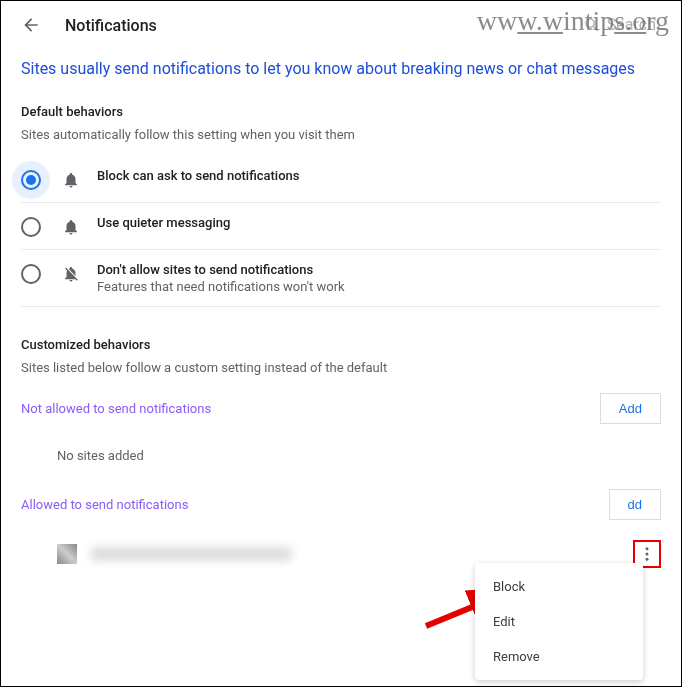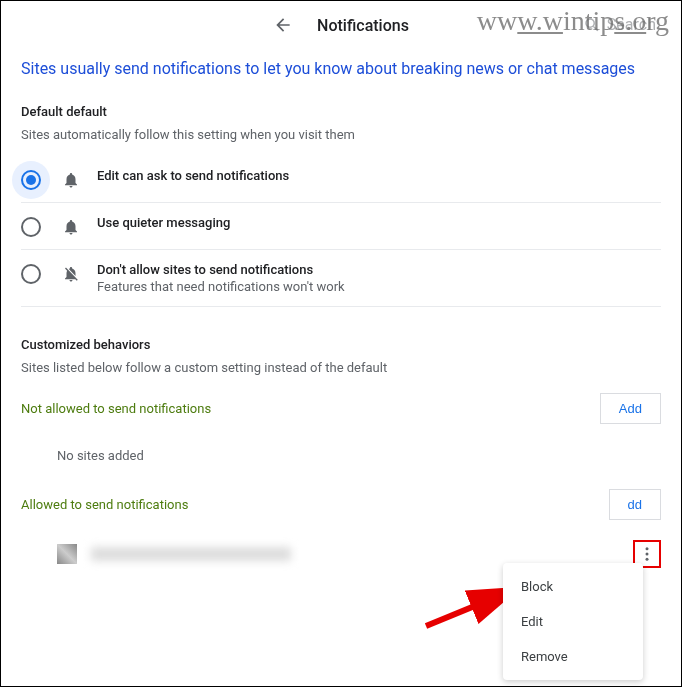--- a/index.html
+++ b/index.html
@@ -1,44 +1,44 @@
 <!DOCTYPE html>
 <html><head>
 <meta charset="utf-8">
 <style>
 * { box-sizing: border-box; margin: 0; padding: 0; }
 body { font-family: 'Segoe UI', Roboto, Arial, sans-serif; background: #fff; width: 682px; height: 687px; position: relative; overflow: hidden; border: 1px solid #000; }
-.header { display: flex; align-items: center; padding: 14px 20px 14px 20px; justify-content: center; }
+.header { display: flex; align-items: center; padding: 14px 20px 14px 20px; }
 .back-arrow { width: 20px; height: 20px; display: flex; align-items: center; justify-content: center; cursor: pointer; margin-right: 24px; }
 .page-title { font-size: 16px; font-weight: 500; color: #202124; }
 .search-wrap { position: absolute; right: 25px; top: 14px; display: flex; align-items: center; color: #5f6368; opacity: 0.5; }
 .search-wrap svg { margin-right: 6px; }
 .content { padding: 0 20px; }
 .desc { color: #1d4ed8; font-size: 16px; margin: 10px 0 26px 0; }
 .section-title { font-size: 13px; font-weight: 500; color: #202124; margin-bottom: 8px; }
 .section-sub { color: #5f6368; font-size: 13px; margin-bottom: 14px; }
 .radio-row { display: flex; align-items: flex-start; padding: 12px 0; border-bottom: 1px solid #e8eaed; }
 .radio-row:last-of-type { border-bottom: none; }
 .radio { width: 20px; height: 20px; border: 2px solid #5f6368; border-radius: 50%; margin-right: 20px; flex-shrink: 0; position: relative; margin-top: 2px; }
 .radio.selected { border-color: #1a73e8; }
 .radio.selected::after { content: ''; position: absolute; width: 10px; height: 10px; background: #1a73e8; border-radius: 50%; top: 3px; left: 3px; }
 .radio-halo { position: absolute; width: 38px; height: 38px; background: #e8f0fe; border-radius: 50%; top: -11px; left: -11px; z-index: -1; }
 .radio-icon { width: 20px; height: 20px; margin-right: 16px; margin-top: 2px; flex-shrink: 0; display: flex; align-items: center; justify-content: center; }
 .radio-text .opt-title { font-size: 13px; color: #202124; font-weight: 500; }
 .radio-text .opt-sub { font-size: 13px; color: #5f6368; margin-top: 2px; }
 .section-gap { margin-top: 30px; }
 .list-head { display: flex; justify-content: space-between; align-items: center; margin: 18px 0 10px 0; }
-.list-head-title { font-size: 13px; color: #4d7c0f; }
+.list-head-title { font-size: 13px; color: #8b5cf6; }
 .add-btn { border: 1px solid #dadce0; background: #fff; color: #1a73e8; font-size: 13px; font-weight: 500; padding: 7px 18px; border-radius: 0; cursor: pointer; }
 .empty { font-size: 13px; color: #5f6368; padding: 14px 0 14px 36px; }
 .site-row { display: flex; align-items: center; padding: 10px 0 10px 36px; }
 .favicon { width: 20px; height: 20px; background: linear-gradient(45deg,#888,#ccc,#888); margin-right: 14px; flex-shrink: 0; }
 .site-url { font-size: 13px; color: #202124; filter: blur(4px); background: #ddd; color: #ddd; width: 200px; height: 14px; }
 .more-btn { margin-left: auto; width: 28px; height: 28px; display: flex; align-items: center; justify-content: center; cursor: pointer; border: 2px solid #e60000; }
-.context-menu { position: absolute; right: 38px; top: 562px; background: #fff; box-shadow: 0 2px 6px rgba(0,0,0,0.2); border-radius: 4px; padding: 6px 0; width: 140px; z-index: 10; }
+.context-menu { position: absolute; right: 38px; top: 562px; background: #fff; box-shadow: 0 2px 6px rgba(0,0,0,0.2); border-radius: 4px; padding: 6px 0; width: 168px; z-index: 10; }
 .context-item { padding: 10px 18px; font-size: 13px; color: #3c4043; cursor: pointer; }
 .arrow { position: absolute; left: 420px; top: 580px; z-index: 5; }
 .watermark { position: absolute; right: 12px; top: 4px; font-family: Georgia, serif; font-size: 28px; color: #666; opacity: 0.75; z-index: 20; }
 .watermark .und { text-decoration: underline; }
 </style>
 </head>
 <body>
 
 <div class="header">
   <div class="back-arrow">
@@ -51,34 +51,34 @@
     <svg width="18" height="18" viewBox="0 0 24 24" fill="#5f6368">
         <path d="M15.5 14h-.79l-.28-.27A6.471 6.471 0 0016 9.5 6.5 6.5 0 109.5 16c1.61 0 3.09-.59 4.23-1.57l.27.28v.79l5 4.99L20.49 19l-4.99-5zm-6 0C7.01 14 5 11.99 5 9.5S7.01 5 9.5 5 14 7.01 14 9.5 11.99 14 9.5 14z"></path>
       </svg>
     <span>Search</span>
   </div>
 </div>
 
 <div class="content">
   <div class="desc">Sites usually send notifications to let you know about breaking news or chat messages</div>
 
-  <div class="section-title">Default default</div>
+  <div class="section-title">Default behaviors</div>
   <div class="section-sub">Sites automatically follow this setting when you visit them</div>
 
   <div class="radio-row">
     <div class="radio selected">
         <div class="radio-halo"></div>
       </div>
     <div class="radio-icon">
       <svg width="18" height="18" viewBox="0 0 24 24" fill="#5f6368">
           <path d="M12 22c1.1 0 2-.9 2-2h-4c0 1.1.9 2 2 2zm6-6v-5c0-3.07-1.63-5.64-4.5-6.32V4c0-.83-.67-1.5-1.5-1.5s-1.5.67-1.5 1.5v.68C7.64 5.36 6 7.92 6 11v5l-2 2v1h16v-1l-2-2z"></path>
         </svg>
     </div>
     <div class="radio-text">
-      <div class="opt-title">Edit can ask to send notifications</div>
+      <div class="opt-title">Block can ask to send notifications</div>
     </div>
   </div>
 
   <div class="radio-row">
     <div class="radio"></div>
     <div class="radio-icon">
       <svg width="18" height="18" viewBox="0 0 24 24" fill="#5f6368">
           <path d="M12 22c1.1 0 2-.9 2-2h-4c0 1.1.9 2 2 2zm6-6v-5c0-3.07-1.63-5.64-4.5-6.32V4c0-.83-.67-1.5-1.5-1.5s-1.5.67-1.5 1.5v.68C7.64 5.36 6 7.92 6 11v5l-2 2v1h16v-1l-2-2z"></path>
         </svg>
     </div>

